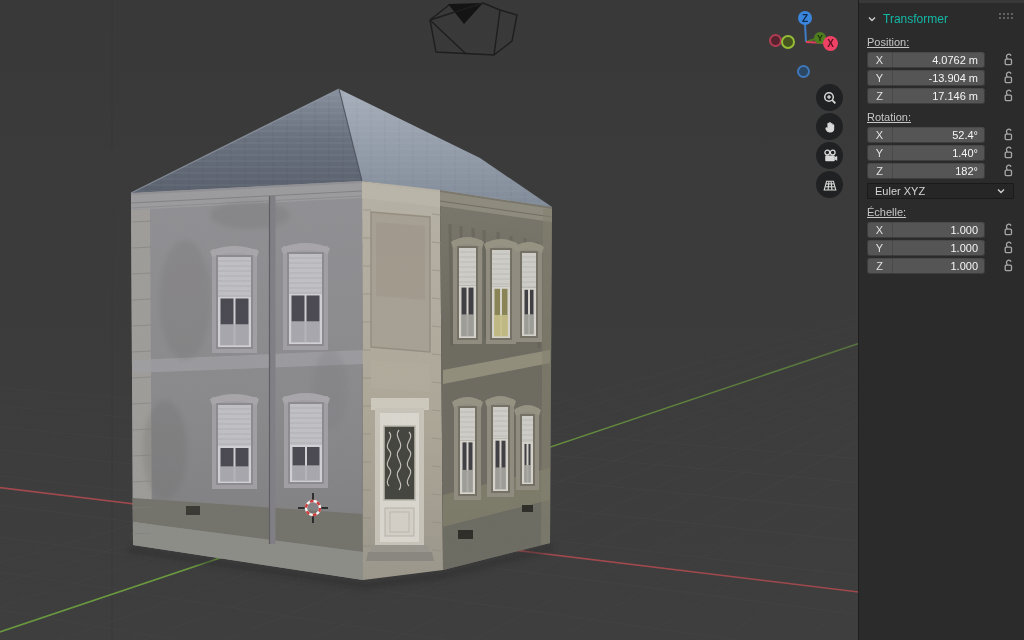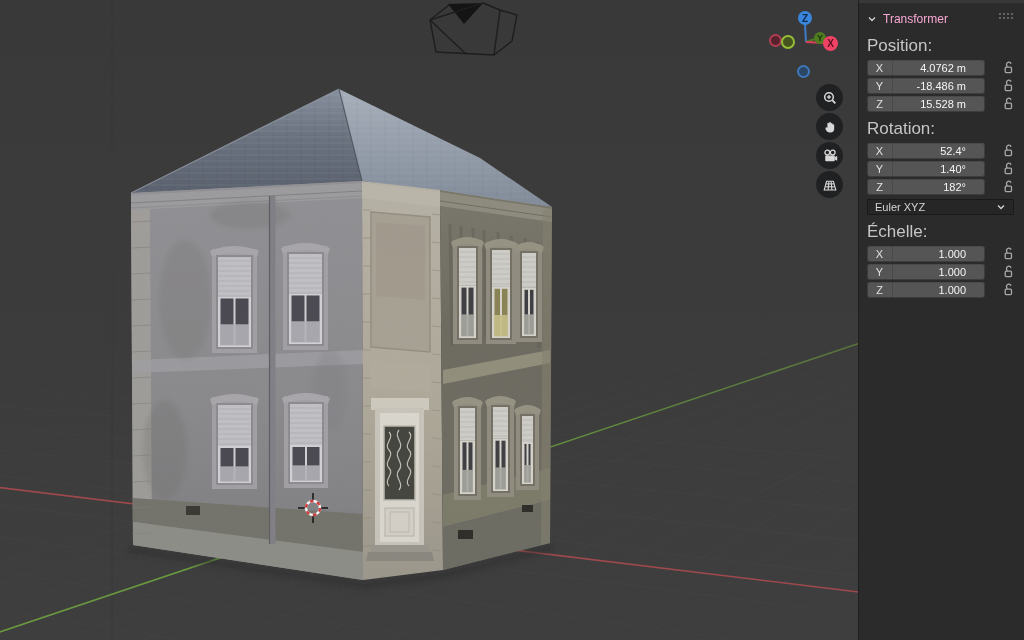--- a/index.html
+++ b/index.html
@@ -25,28 +25,28 @@
   
   .navcol{position:absolute;left:816px;top:84px;display:flex;flex-direction:column;gap:2px;}
   .navbtn{width:27px;height:27px;border-radius:50%;background:rgba(28,29,31,.85);border:none;
           display:flex;align-items:center;justify-content:center;padding:0;cursor:pointer;}
 
   
   .panel{position:absolute;left:858px;top:0;width:166px;height:640px;background:#2b2b2b;
          border-left:1px solid #1e1e1e;padding:5px 10px 0 8px;}
   .panel::before{content:"";position:absolute;left:0;top:0;right:0;height:3px;background:#383838;}
   .p-header{display:flex;align-items:center;gap:6px;height:20px;margin-top:4px;margin-bottom:4px;cursor:pointer;}
-  .p-title{font-size:12px;color:#f9a8d4;}
+  .p-title{font-size:12px;color:#14b8a6;}
   .p-dots{margin-left:auto;margin-top:-6px;}
-  .p-label{font-size:17px;color:#c6c6c6;margin:7px 0 4px;}
+  .p-label{font-size:11px;color:#c6c6c6;margin:7px 0 4px;text-decoration:underline;}
   .prow{display:flex;align-items:center;margin-bottom:2px;height:16px;}
   .field{width:118px;height:16px;background:#555555;border-radius:3px;display:flex;font-size:11px;cursor:pointer;
          box-shadow:inset 0 1px 0 rgba(255,255,255,.07), inset 0 0 0 1px rgba(0,0,0,.28);}
   .fl{width:26px;text-align:center;color:#e2e2e2;line-height:16px;border-right:1px solid rgba(0,0,0,.12);}
-  .fv{flex:1;text-align:right;padding-right:19px;color:#f5f5f5;line-height:16px;}
+  .fv{flex:1;text-align:right;padding-right:7px;color:#f5f5f5;line-height:16px;}
   .lock{margin-left:auto;background:none;border:none;padding:0;width:15px;height:15px;cursor:pointer;}
   .mode{height:16px;background:#262626;border-radius:1px;display:flex;align-items:center;justify-content:space-between;
         font-size:11px;color:#d4d4d4;padding:0 7px;margin:4px 0 1px;width:100%;border:1px solid rgba(0,0,0,.3);cursor:pointer;}
 </style>
 </head>
 <body>
 
 <div class="stage">
 
 <svg id="vp" width="1024" height="640" viewBox="0 0 1024 640">
@@ -553,30 +553,30 @@
       <span class="fl">X</span>
       <span class="fv">4.0762 m</span>
     </div>
     <button class="lock"><svg width="14" height="14">
             <use href="#lockdef"></use>
           </svg></button>
   </div>
   <div class="prow">
     <div class="field">
       <span class="fl">Y</span>
-      <span class="fv">-18.486 m</span>
+      <span class="fv">-13.904 m</span>
     </div>
     <button class="lock"><svg width="14" height="14">
             <use href="#lockdef"></use>
           </svg></button>
   </div>
   <div class="prow">
     <div class="field">
       <span class="fl">Z</span>
-      <span class="fv">15.528 m</span>
+      <span class="fv">17.146 m</span>
     </div>
     <button class="lock"><svg width="14" height="14">
             <use href="#lockdef"></use>
           </svg></button>
   </div>
 
   <div class="p-label">Rotation:</div>
   <div class="prow">
     <div class="field">
       <span class="fl">X</span>

